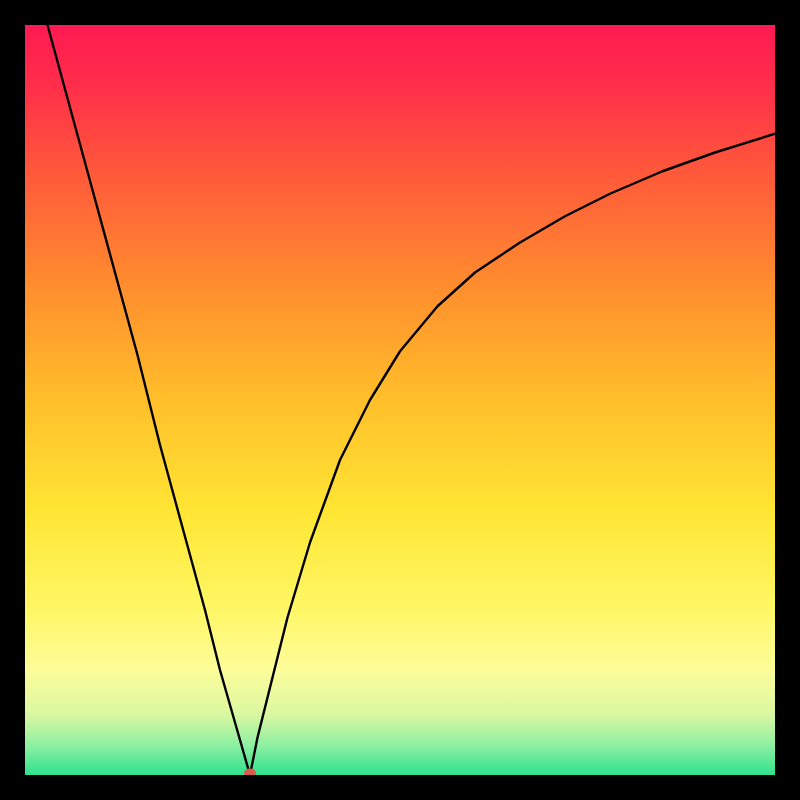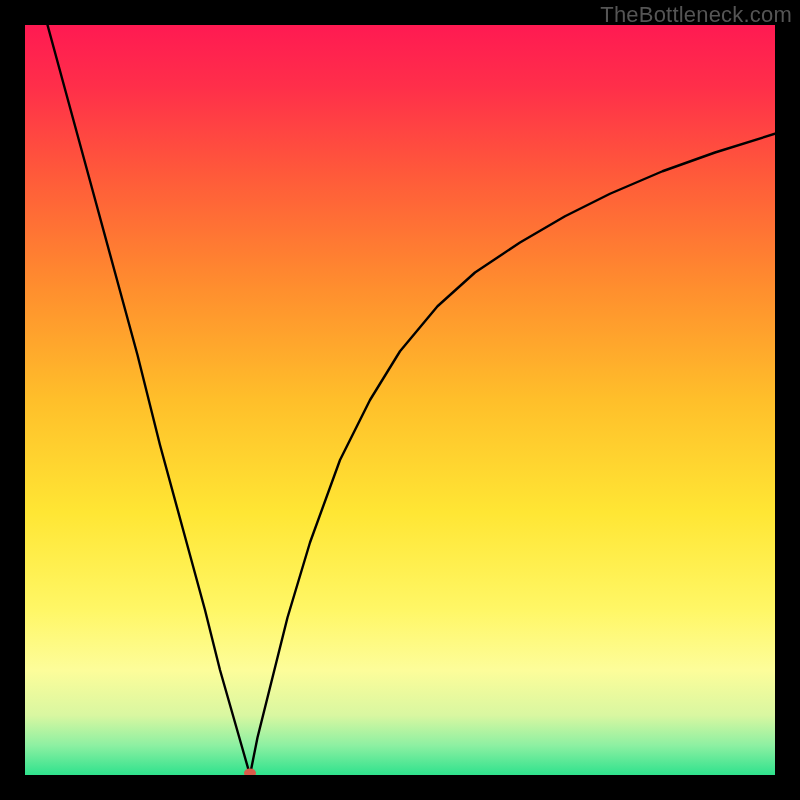--- a/index.html
+++ b/index.html
@@ -39,21 +39,20 @@
     font-weight: 500;
     letter-spacing: 0.2px;
     font-family: Arial, Helvetica, sans-serif;
   }
 </style>
 </head>
 <body>
 
 <div class="frame">
 
-  <div class="watermark">TheBottleneck.com</div>
 
   <div class="plot-area">
     <svg id="chart-svg" width="750" height="750" viewBox="0 0 750 750">
       <defs>
         <linearGradient id="bg-grad" x1="0" y1="0" x2="0" y2="1">
             <stop offset="0%" stop-color="#ff1a52"></stop>
             <stop offset="8%" stop-color="#ff2e4a"></stop>
             <stop offset="20%" stop-color="#ff5a3a"></stop>
             <stop offset="35%" stop-color="#ff8e2e"></stop>
             <stop offset="50%" stop-color="#ffbf2a"></stop>

